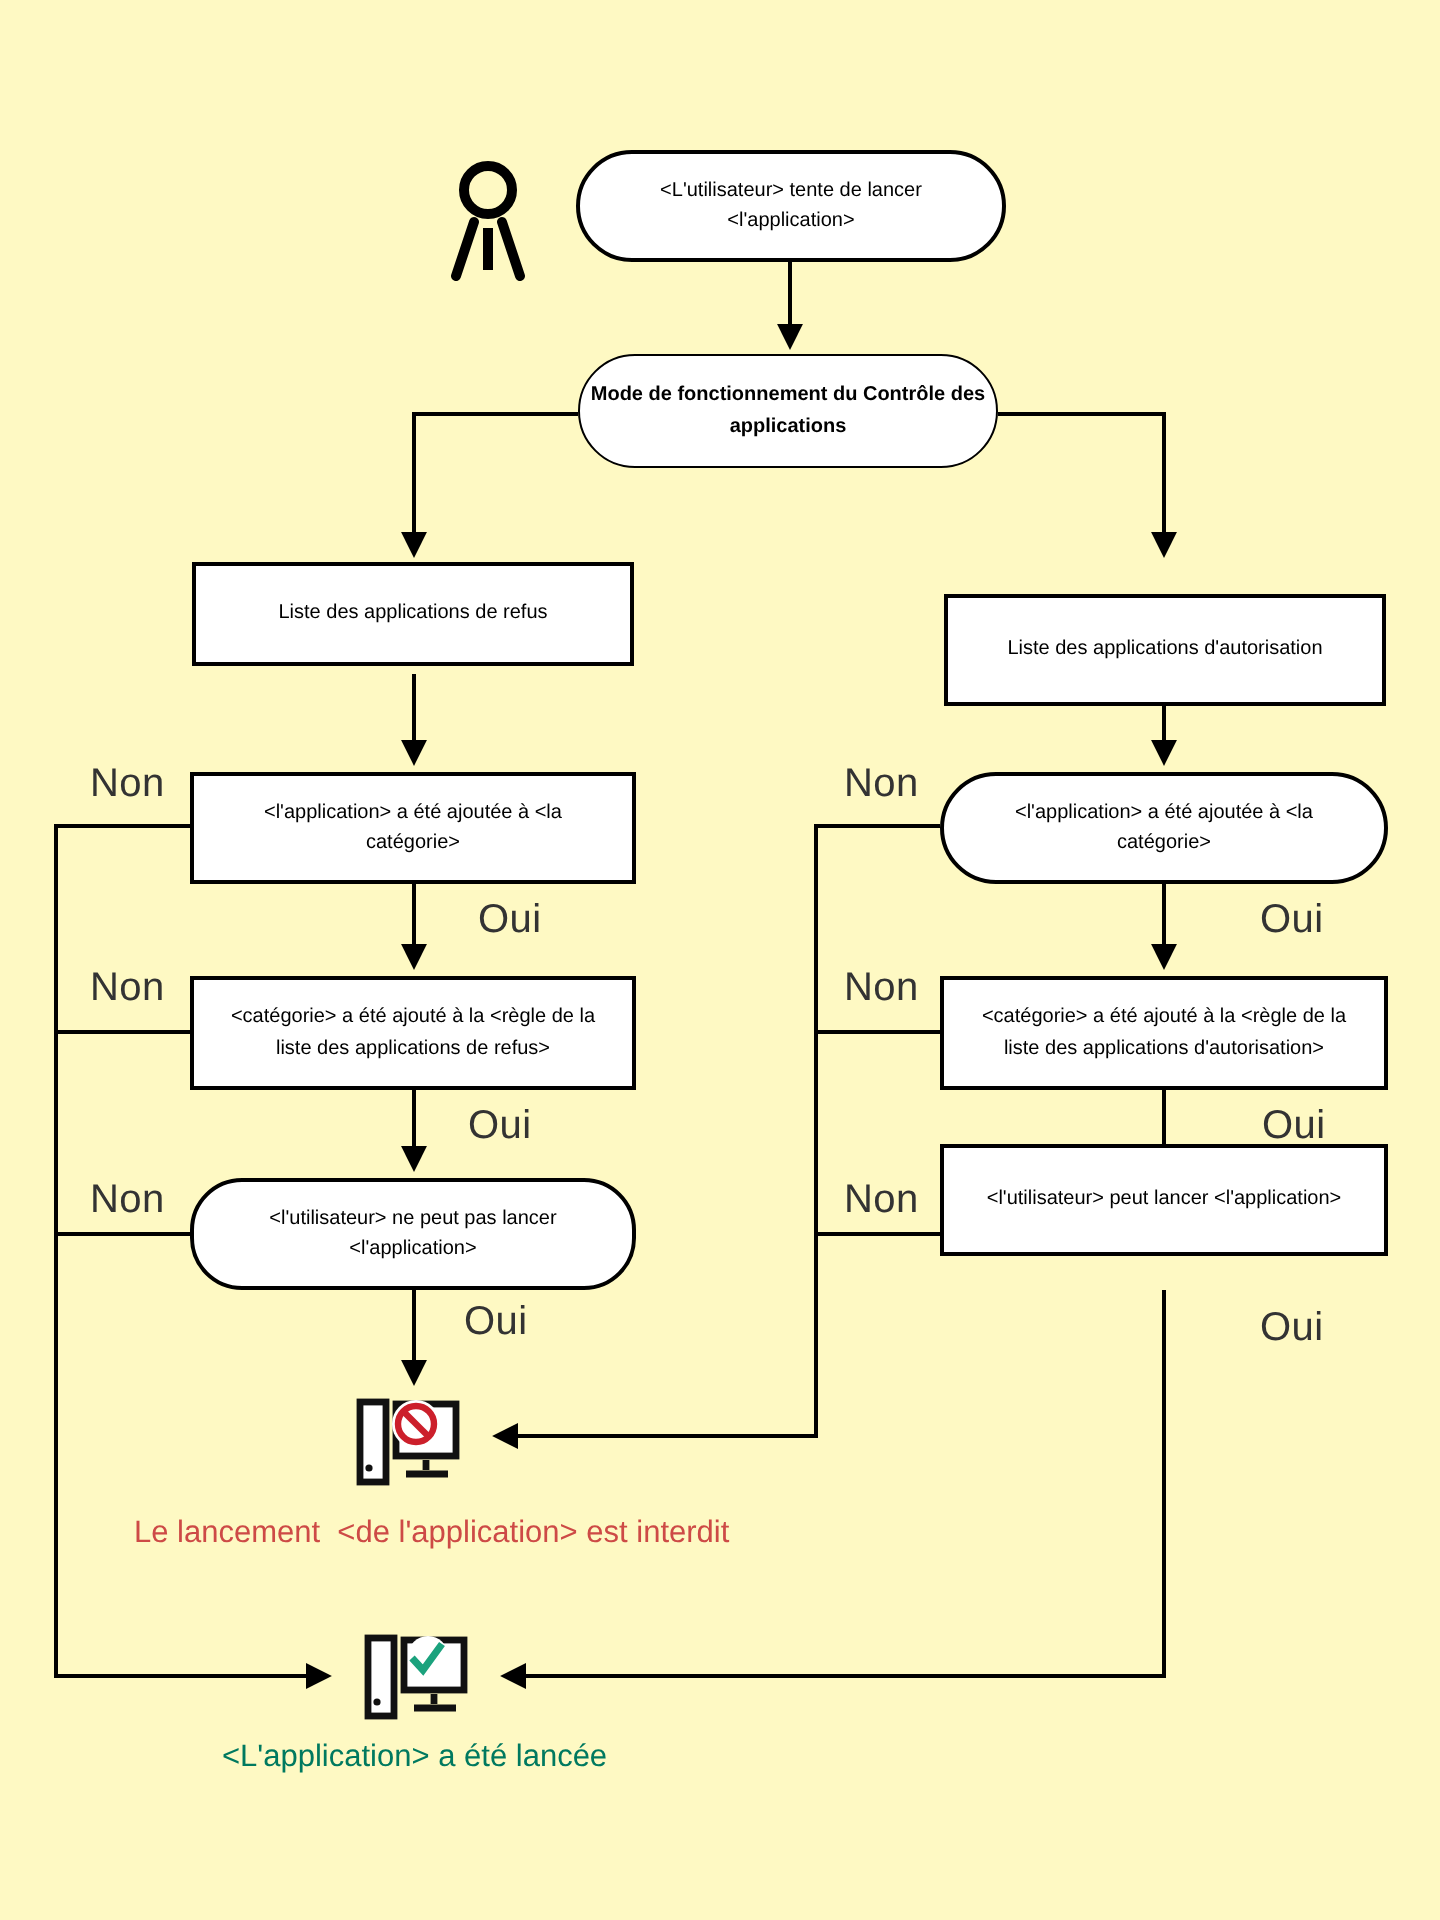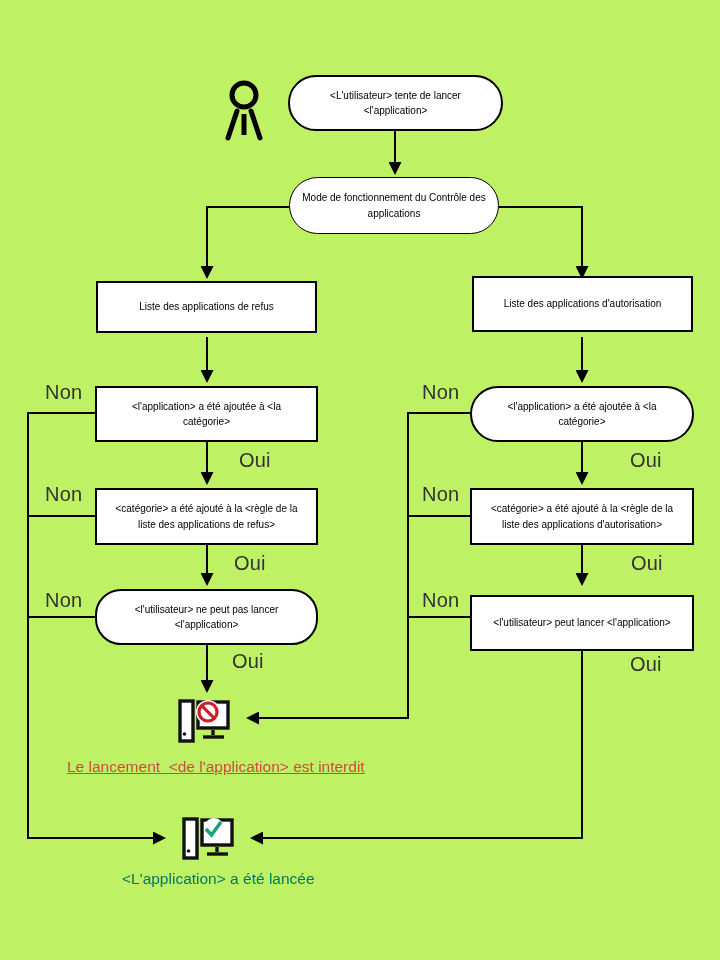--- a/index.html
+++ b/index.html
@@ -1,17 +1,17 @@
 <!DOCTYPE html>
 <html style="--line: #000000; --blocked-text: #cd4a46; --launched-text: #00795f; --prohibition-sign: #cc1f2b; --check-mark: #1ba27d;"><head>
 <meta charset="utf-8">
 <style>
   html,body{margin:0;padding:0;background:#ffffff;}
   .canvas{
-    position:relative;width:720px;height:960px;background:#bef264;overflow:hidden;
+    position:relative;width:720px;height:960px;background:#fef9c3;overflow:hidden;
     font-family:"Liberation Sans",sans-serif;
   }
   .layer{position:absolute;left:0;top:0;pointer-events:none;}
   .node{
     position:absolute;box-sizing:border-box;background:#fff;border:2.8px solid #000;
     display:flex;align-items:center;justify-content:center;text-align:center;
     font-size:10px;line-height:1.55;color:#000;white-space:pre-line;padding:0 4px;
   }
   .pill{border-radius:30px;}
   .mode{border-width:1.7px;border-radius:30px;}
@@ -92,54 +92,54 @@
       <path d="M217,847 V852" class="icon-stroke"></path>
       <path d="M207,854 H228" class="icon-stroke"></path>
       <circle cx="214" cy="828" r="10" fill="#fff" stroke="none"></circle>
       <path d="M206,829 L211.5,835 L221,822" class="check" stroke-width="3.6"></path>
     </g>
   </svg>
 
   <div class="node pill" style="left:288px;top:75px;width:215px;height:56px;">&lt;L'utilisateur&gt; tente de lancer
 &lt;l'application&gt;</div>
 
-  <div class="node mode" style="left:289px;top:177px;width:210px;height:57px;">Mode de fonctionnement du Contrôle des
+  <div class="node mode" style="left:289px;top:177px;width:210px;height:57px;font-weight:bold;">Mode de fonctionnement du Contrôle des
 applications</div>
 
   <div class="node" style="left:96px;top:281px;width:221px;height:52px;">Liste des applications de refus</div>
 
-  <div class="node" style="left:472px;top:276px;width:221px;height:56px;">Liste des applications d'autorisation</div>
+  <div class="node" style="left:472px;top:297px;width:221px;height:56px;">Liste des applications d'autorisation</div>
 
   <div class="node" style="left:95px;top:386px;width:223px;height:56px;">&lt;l'application&gt; a été ajoutée à &lt;la
 catégorie&gt;</div>
 
   <div class="node pill" style="left:470px;top:386px;width:224px;height:56px;">&lt;l'application&gt; a été ajoutée à &lt;la
 catégorie&gt;</div>
 
   <div class="node" style="left:95px;top:488px;width:223px;height:57px;">&lt;catégorie&gt; a été ajouté à la &lt;règle de la
 liste des applications de refus&gt;</div>
 
   <div class="node" style="left:470px;top:488px;width:224px;height:57px;">&lt;catégorie&gt; a été ajouté à la &lt;règle de la
 liste des applications d'autorisation&gt;</div>
 
   <div class="node" style="left:95px;top:589px;width:223px;height:56px;border-radius:26px;">&lt;l'utilisateur&gt; ne peut pas lancer
 &lt;l'application&gt;</div>
 
-  <div class="node" style="left:470px;top:595px;width:224px;height:56px;">&lt;l'utilisateur&gt; peut lancer &lt;l'application&gt;</div>
+  <div class="node" style="left:470px;top:572px;width:224px;height:56px;">&lt;l'utilisateur&gt; peut lancer &lt;l'application&gt;</div>
 
   <div class="edge-label" style="left:45px;top:381px;">Non</div>
   <div class="edge-label" style="left:45px;top:483px;">Non</div>
   <div class="edge-label" style="left:45px;top:589px;">Non</div>
   <div class="edge-label" style="left:422px;top:381px;">Non</div>
   <div class="edge-label" style="left:422px;top:483px;">Non</div>
   <div class="edge-label" style="left:422px;top:589px;">Non</div>
 
   <div class="edge-label" style="left:239px;top:449px;">Oui</div>
   <div class="edge-label" style="left:234px;top:552px;">Oui</div>
   <div class="edge-label" style="left:232px;top:650px;">Oui</div>
   <div class="edge-label" style="left:630px;top:449px;">Oui</div>
   <div class="edge-label" style="left:631px;top:552px;">Oui</div>
   <div class="edge-label" style="left:630px;top:653px;">Oui</div>
 
-  <div class="outcome-label blocked-label" style="left:67px;top:758px;text-decoration:underline;">Le lancement  &lt;de l'application&gt; est interdit</div>
-  <div class="outcome-label launched-label" style="left:122px;top:870px;">&lt;L'application&gt; a été lancée</div>
+  <div class="outcome-label blocked-label" style="left:67px;top:758px;">Le lancement  &lt;de l'application&gt; est interdit</div>
+  <div class="outcome-label launched-label" style="left:111px;top:870px;">&lt;L'application&gt; a été lancée</div>
 
 </div>
 
 </body></html>

